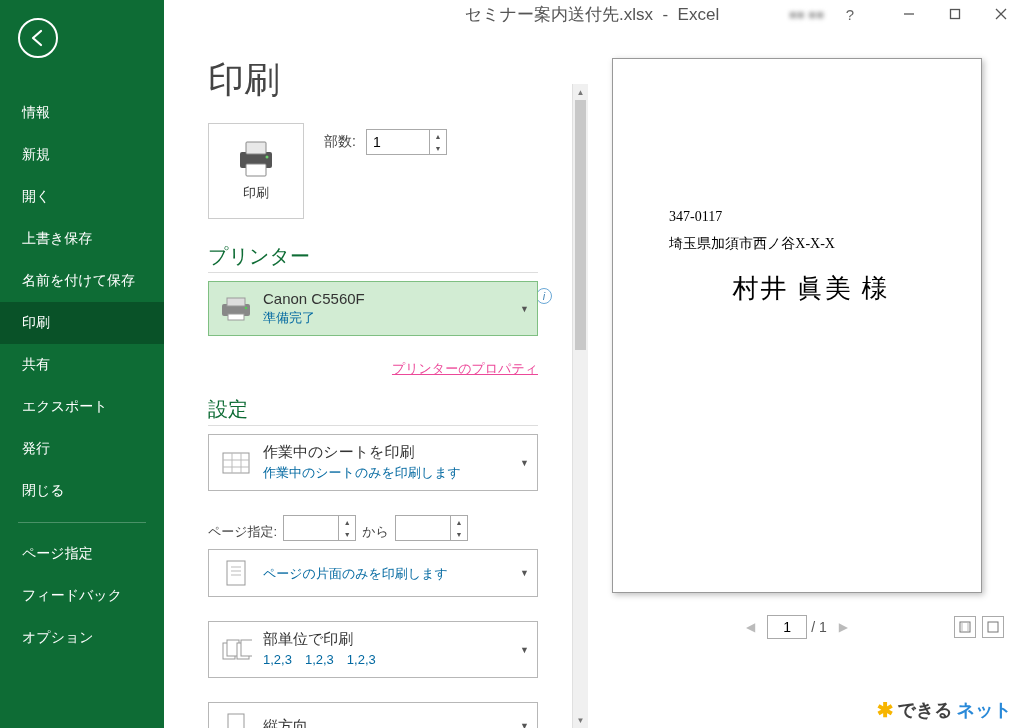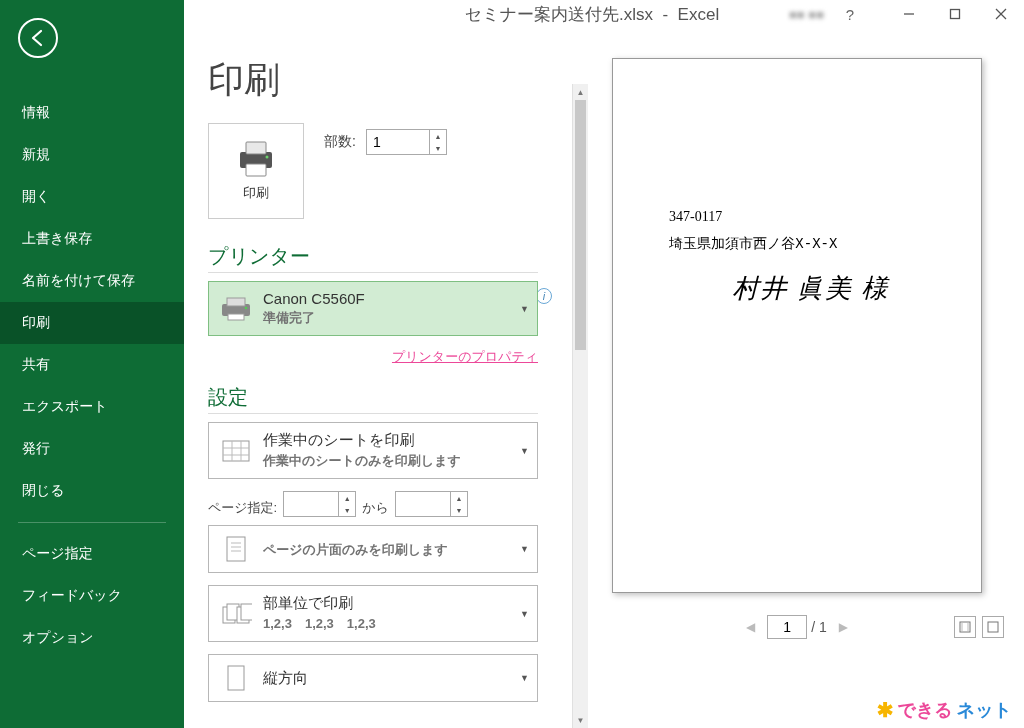--- a/index.html
+++ b/index.html
@@ -8,21 +8,21 @@
 
 .titlebar { position: absolute; top: 0; left: 160px; right: 0; height: 28px; display: flex; align-items: center; justify-content: center; background: #fff; }
 .titlebar-text { font-size: 17px; color: #555; }
 .titlebar-user { position: absolute; right: 200px; font-size: 13px; color: #aaa; filter: blur(2px); }
 .titlebar-help { position: absolute; right: 170px; font-size: 15px; color: #666; }
 .winbtns { position: absolute; right: 0; top: 0; display: flex; }
 .winbtn { width: 46px; height: 28px; display: flex; align-items: center; justify-content: center; color: #555; font-size: 14px; cursor: default; }
 .winbtn svg { stroke: #555; }
 
 
-.sidebar { position: absolute; left: 0; top: 0; bottom: 0; width: 184px; background: #0e6c35; color: #fff; padding-top: 18px; }
+.sidebar { position: absolute; left: 0; top: 0; bottom: 0; width: 164px; background: #0e6c35; color: #fff; padding-top: 18px; }
 .back-btn { width: 40px; height: 40px; border: 2px solid #fff; border-radius: 50%; margin-left: 18px; margin-bottom: 34px; display: flex; align-items: center; justify-content: center; cursor: pointer; }
 .back-btn svg { stroke: #fff; }
 .nav-item { padding: 12px 22px; font-size: 14px; cursor: pointer; }
 .nav-item.active { background: #095228; }
 .nav-sep { height: 1px; background: rgba(255,255,255,0.25); margin: 10px 18px; }
 
 
 .main { position: absolute; left: 160px; top: 28px; right: 0; bottom: 0; display: flex; }
 .left-panel { width: 430px; padding: 28px 12px 10px 48px; position: relative; }
 .page-title { font-size: 36px; font-weight: 300; color: #444; margin-bottom: 18px; }
@@ -34,55 +34,55 @@
 
 .copies-row { display: flex; align-items: center; gap: 10px; margin-top: 6px; font-size: 14px; color: #444; }
 .spinbox { display: flex; align-items: stretch; border: 1px solid #aaa; height: 26px; background: #fff; }
 .spinbox input { border: none; width: 62px; padding: 0 6px; font-size: 14px; outline: none; }
 .spinbox .spinbtns { display: flex; flex-direction: column; border-left: 1px solid #aaa; }
 .spinbox .spinbtn { width: 16px; flex: 1; display: flex; align-items: center; justify-content: center; font-size: 7px; color: #555; cursor: pointer; }
 
 .section-title { font-size: 20px; color: #0e6c35; font-weight: 400; margin-bottom: 8px; border-bottom: 1px solid #ddd; padding-bottom: 2px; width: 330px; }
 .info-icon { position: absolute; right: 38px; top: 260px; width: 16px; height: 16px; border: 1px solid #6aa8d6; border-radius: 50%; color: #4a88b8; font-size: 11px; display: flex; align-items: center; justify-content: center; font-style: italic; }
 
-.option-box { width: 330px; border: 1px solid #b7b7b7; background: #fff; display: flex; align-items: center; padding: 8px 10px; margin-bottom: 12px; cursor: pointer; position: relative; }
+.option-box { width: 330px; border: 1px solid #b7b7b7; background: #fff; display: flex; align-items: center; padding: 8px 10px; margin-bottom: 24px; cursor: pointer; position: relative; }
 .option-box.green { background: #d2ecd3; border-color: #7fbf82; }
 .option-icon { width: 34px; height: 30px; display: flex; align-items: center; justify-content: center; margin-right: 10px; }
 .option-text .line1 { font-size: 15px; color: #333; }
-.option-text .line2 { font-size: 13px; color: #737373; margin-top: 2px; font-weight: bold; }
+.option-text .line2 { font-size: 13px; color: #0369a1; margin-top: 2px; }
 .option-arrow { position: absolute; right: 8px; top: 50%; transform: translateY(-50%); font-size: 9px; color: #555; }
 
 .printer-props { display: block; text-align: right; width: 330px; font-size: 13px; color: #ec4899; text-decoration: underline; margin-bottom: 18px; cursor: pointer; }
 
 .page-range-row { display: flex; align-items: flex-end; gap: 6px; font-size: 13px; color: #444; margin-bottom: 8px; width: 330px; }
 .page-range-row .spinbox input { width: 54px; }
 
 
 .leftscroll { position: absolute; right: 2px; top: 56px; width: 16px; bottom: 0; background: #f0f0f0; border-left: 1px solid #e0e0e0; }
 .leftscroll .thumb { position: absolute; top: 16px; left: 2px; right: 2px; height: 250px; background: #c8c8c8; }
 .leftscroll .arr { position: absolute; left: 0; right: 0; height: 16px; display:flex; align-items:center; justify-content:center; font-size:8px; color:#777;}
 
 
 .preview-panel { flex: 1; padding: 30px 30px 0 10px; display: flex; flex-direction: column; align-items: center; }
 .preview-page { width: 370px; height: 535px; border: 1px solid #999; box-shadow: 2px 2px 6px rgba(0,0,0,0.25); background: #fff; padding: 150px 28px 0 56px; }
 .preview-postal { font-size: 14px; font-family: serif; }
-.preview-address { font-size: 14px; font-family: Liberation Mono, monospace; margin-top: 10px; }
-.preview-name { font-size: 26px; font-family: serif; margin-top: 18px; text-align: center; letter-spacing: 2px; font-style: italic; }
+.preview-address { font-size: 14px; font-family: Liberation Serif, serif; margin-top: 10px; }
+.preview-name { font-size: 26px; font-family: serif; margin-top: 18px; text-align: center; letter-spacing: 2px; }
 
 .preview-footer { width: 100%; display: flex; align-items: center; justify-content: center; margin-top: 22px; position: relative; }
 .pf-arrow { font-size: 12px; color: #bbb; padding: 0 12px; }
 .pf-box { width: 40px; height: 24px; border:1px solid #aaa; display:flex; align-items:center; justify-content:center; font-size:14px; }
 .pf-total { font-size: 14px; color:#555; margin-left:4px; }
 .pf-icons { position:absolute; right: -10px; display:flex; gap:6px; }
 .pf-icon { width:22px; height:22px; border:1px solid #aaa; display:flex; align-items:center; justify-content:center; }
 
 
 .watermark { position:absolute; right:12px; bottom:6px; display:flex; align-items:center; gap:4px; font-size:18px; font-weight:bold; }
 .watermark .logo { color:#f7b500; font-size:20px; }
-.watermark .t1 { color:#ec4899; }
+.watermark .t1 { color:#404040; }
 .watermark .t2 { color:#2989d8; }
 </style>
 </head>
 <body>
 
 <div class="titlebar">
   <span class="titlebar-text">
     <span>セミナー案内送付先.xlsx</span> &nbsp;-&nbsp; <span>Excel</span>
   </span>
   <span class="titlebar-user">■■ ■■</span>

